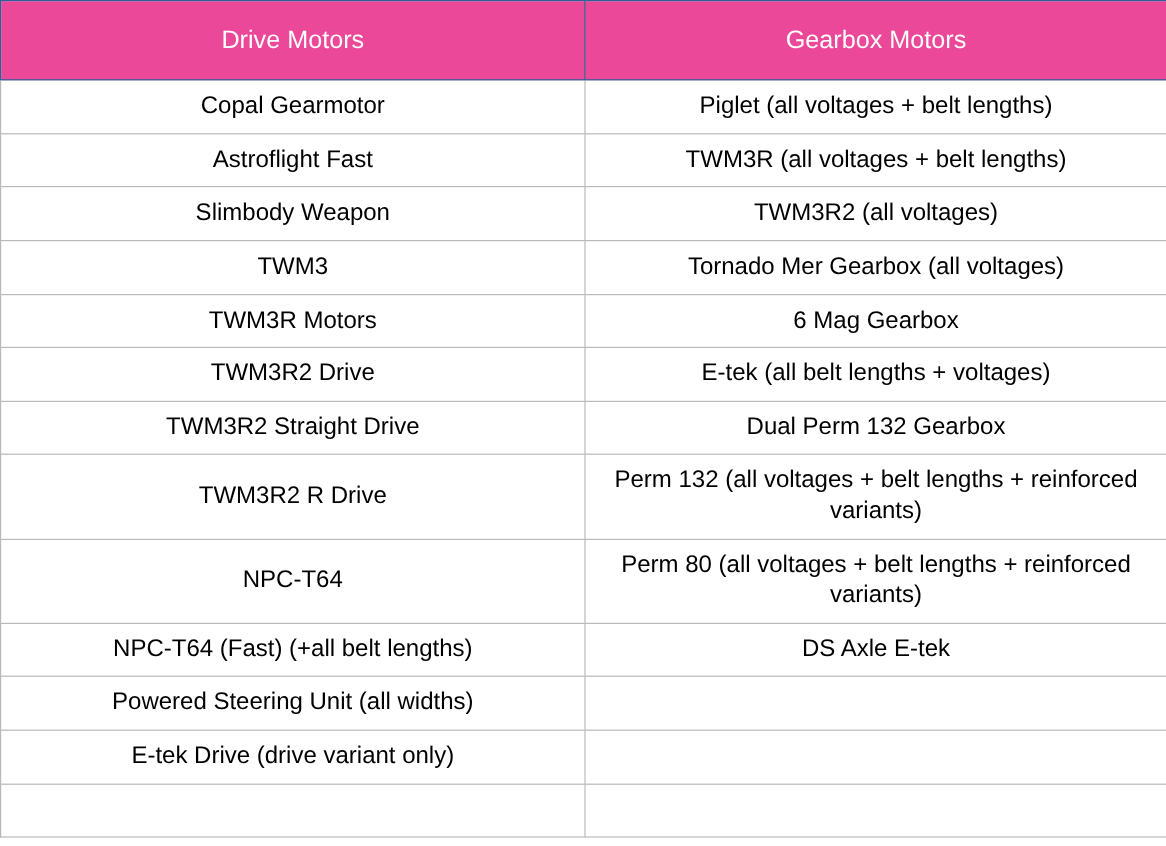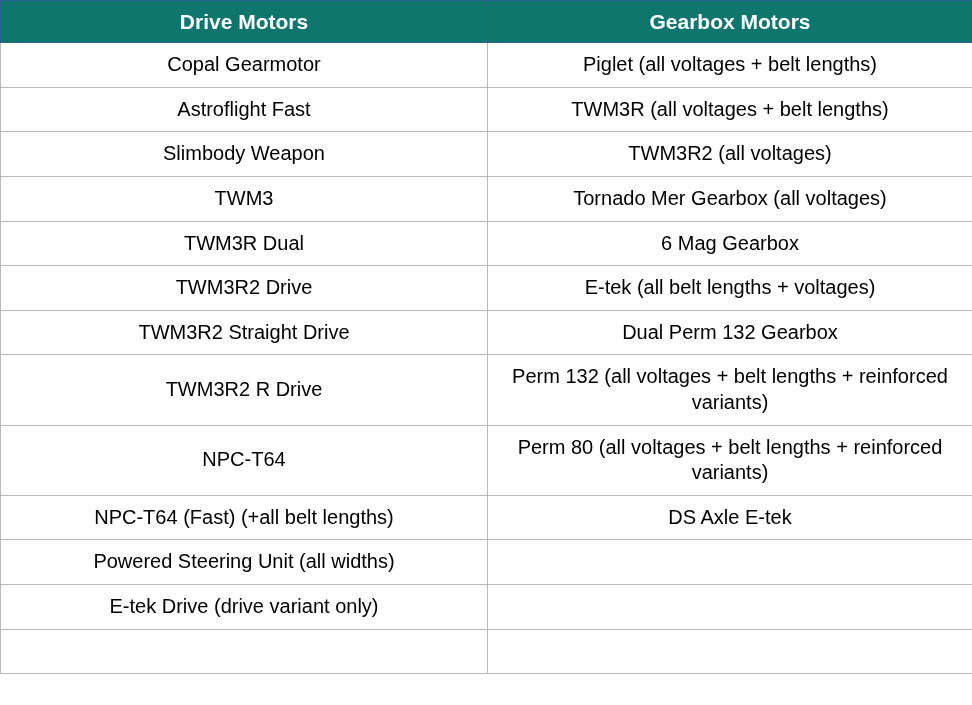--- a/index.html
+++ b/index.html
@@ -15,26 +15,26 @@
   }
   table.motor-table {
     width: 972px;
     border-collapse: collapse;
     table-layout: fixed;
   }
   table.motor-table col.col-drive { width: 487px; }
   table.motor-table col.col-weapon { width: 485px; }
 
   thead th {
-    background: #0f766e;
+    background: #ec4899;
     color: #ffffff;
     font-size: 21px;
-    font-weight: bold;
+    font-weight: normal;
     text-align: center;
-    padding: 8px 6px;
+    padding: 20px 6px;
     border: 1px solid #2E5F96;
     line-height: 1.2;
   }
   tbody td {
     border: 1px solid #b9b9b9;
     text-align: center;
     font-size: 20px;
     color: #000000;
     padding: 9px 8px;
     line-height: 1.28;
@@ -75,21 +75,21 @@
     </tr>
     <tr>
       <td>Slimbody Weapon</td>
       <td>TWM3R2 (all voltages)</td>
     </tr>
     <tr>
       <td>TWM3</td>
       <td>Tornado Mer Gearbox (all voltages)</td>
     </tr>
     <tr>
-      <td>TWM3R Dual</td>
+      <td>TWM3R Motors</td>
       <td>6 Mag Gearbox</td>
     </tr>
     <tr>
       <td>TWM3R2 Drive</td>
       <td>E-tek (all belt lengths + voltages)</td>
     </tr>
     <tr>
       <td>TWM3R2 Straight Drive</td>
       <td>Dual Perm 132 Gearbox</td>
     </tr>

